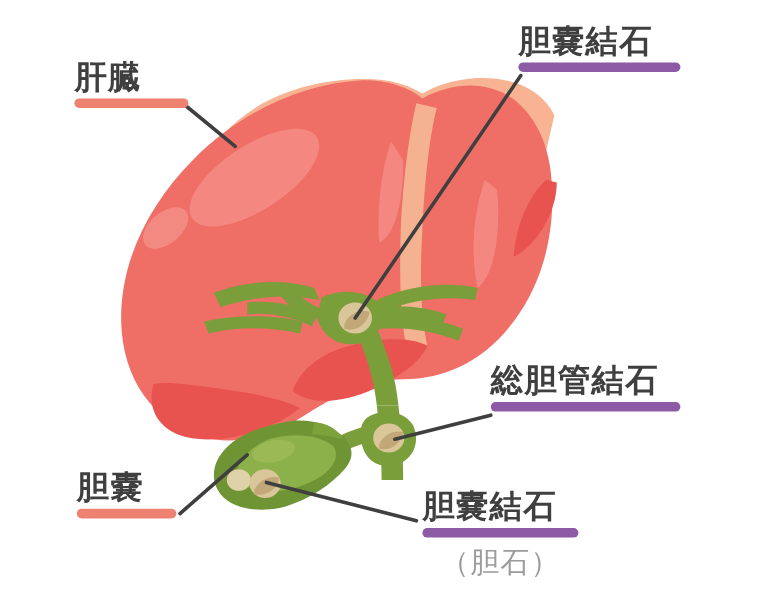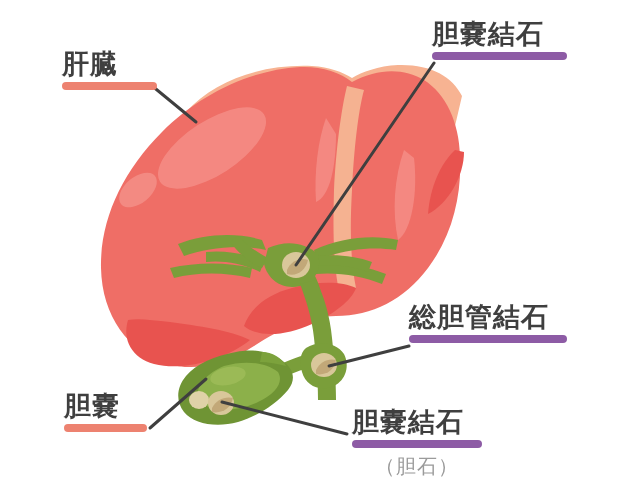--- a/index.html
+++ b/index.html
@@ -35,21 +35,21 @@
     line-height: 1.05;
   }
   .label-rule {
     display: block;
     height: 8px;
     border-radius: 4px;
     margin-top: 4px;
   }
   .label-sub {
     display: block;
-    font-size: 20px;
+    font-size: 24px;
     font-weight: 400;
     color: #9b9b9b;
     text-align: center;
     margin-top: 5px;
     letter-spacing: 1px;
   }
   .rule-organ { background: #ed8270; }
   .rule-stone { background: #8d5ba5; }
 
   #lbl-liver      { left: 62px;  top: 38px; margin-top: 12px; }

